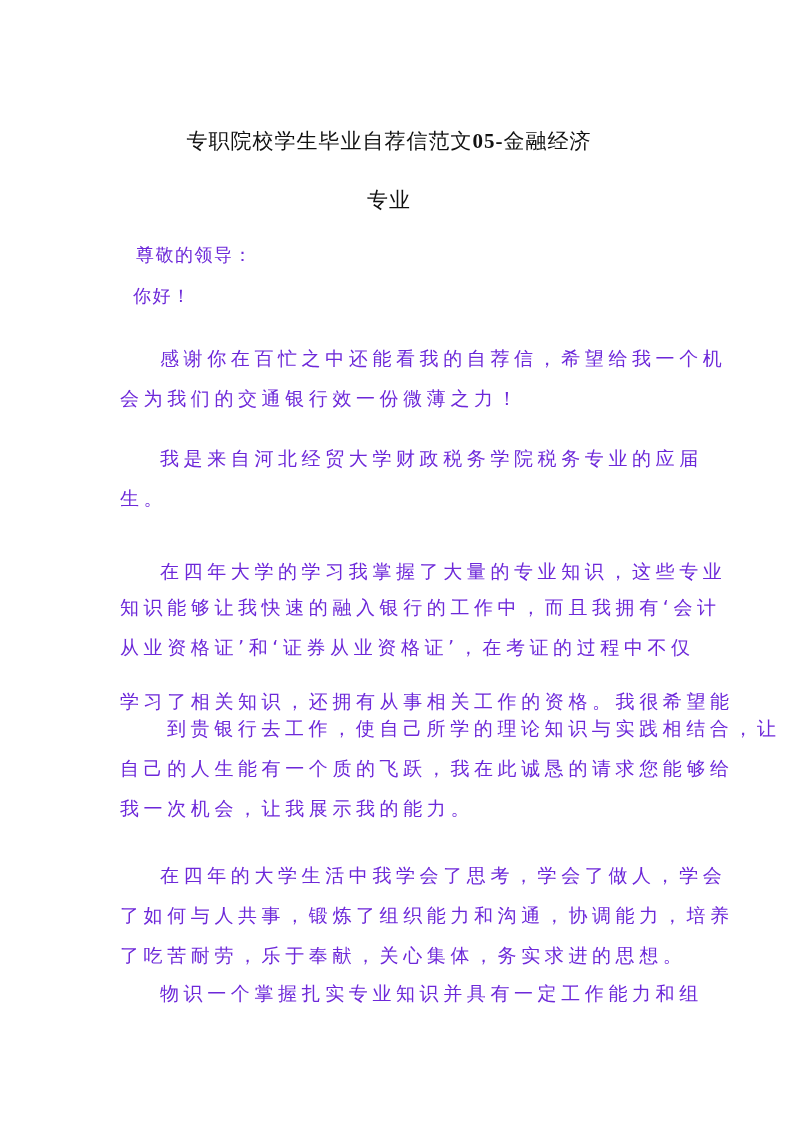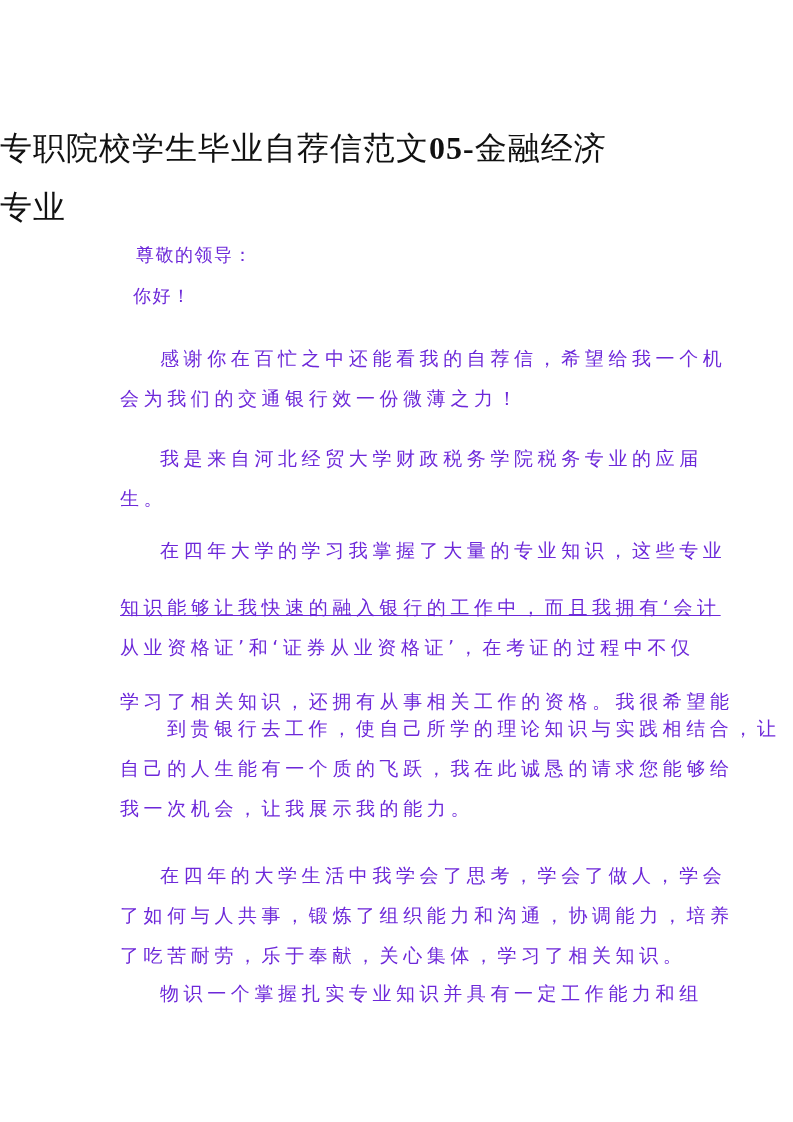--- a/index.html
+++ b/index.html
@@ -19,22 +19,22 @@
       position: absolute;
       left: 0; top: 0;
       width: 793px;
       height: 1122px;
       background: #ffffff;
     }
     .title {
       position: absolute;
       left: 0;
       width: 778px;
-      text-align: left;
-      font-size: 32px;
+      text-align: center;
+      font-size: 21px;
       letter-spacing: 1px;
       color: #111;
       white-space: nowrap;
     }
     .title .num {
       font-family: "Liberation Serif", "DejaVu Serif", serif;
       font-weight: bold;
     }
     .line {
       position: absolute;
@@ -56,27 +56,27 @@
 
   <div class="line" style="left:136px; top:246px; font-size:18px; letter-spacing:1.5px;">尊敬的领导：</div>
   <div class="line" style="left:133px; top:287px; font-size:18px; letter-spacing:1.5px;">你好！</div>
 
   <div class="line" style="left:160px; top:349px;">感谢你在百忙之中还能看我的自荐信，希望给我一个机</div>
   <div class="line" style="left:120px; top:389px;">会为我们的交通银行效一份微薄之力！</div>
 
   <div class="line" style="left:160px; top:449px;">我是来自河北经贸大学财政税务学院税务专业的应届</div>
   <div class="line" style="left:120px; top:489px;">生。</div>
 
-  <div class="line" style="left:160px; top:541px;">在四年大学的学习我掌握了大量的专业知识，这些专业</div>
-  <div class="line" style="left:120px; top:598px;text-decoration:underline;">知识能够让我快速的融入银行的工作中，而且我拥有‘会计</div>
+  <div class="line" style="left:160px; top:562px;">在四年大学的学习我掌握了大量的专业知识，这些专业</div>
+  <div class="line" style="left:120px; top:598px;">知识能够让我快速的融入银行的工作中，而且我拥有‘会计</div>
   <div class="line" style="left:120px; top:638px;">从业资格证’和‘证券从业资格证’，在考证的过程中不仅</div>
   <div class="line" style="left:120px; top:692px;text-align:center;">学习了相关知识，还拥有从事相关工作的资格。我很希望能</div>
   <div class="line" style="left:120px; top:719px;margin-left:47px;">到贵银行去工作，使自己所学的理论知识与实践相结合，让</div>
   <div class="line" style="left:120px; top:759px;">自己的人生能有一个质的飞跃，我在此诚恳的请求您能够给</div>
   <div class="line" style="left:120px; top:799px;">我一次机会，让我展示我的能力。</div>
 
   <div class="line" style="left:160px; top:866px;">在四年的大学生活中我学会了思考，学会了做人，学会</div>
   <div class="line" style="left:120px; top:906px;">了如何与人共事，锻炼了组织能力和沟通，协调能力，培养</div>
-  <div class="line" style="left:120px; top:946px;">了吃苦耐劳，乐于奉献，关心集体，学习了相关知识。</div>
+  <div class="line" style="left:120px; top:946px;">了吃苦耐劳，乐于奉献，关心集体，务实求进的思想。</div>
 
   <div class="line" style="left:160px; top:984px;">物识一个掌握扎实专业知识并具有一定工作能力和组</div>
 
 </div>
 
 </body></html>

